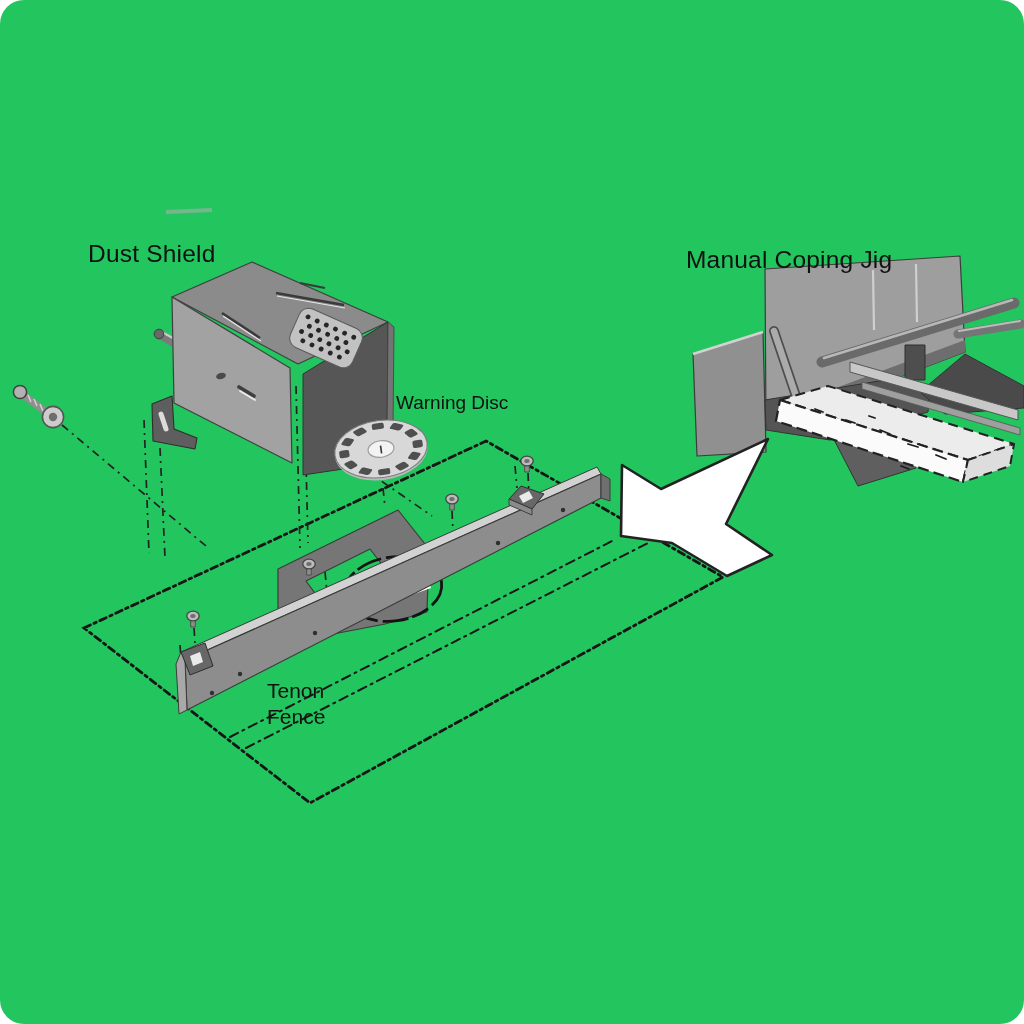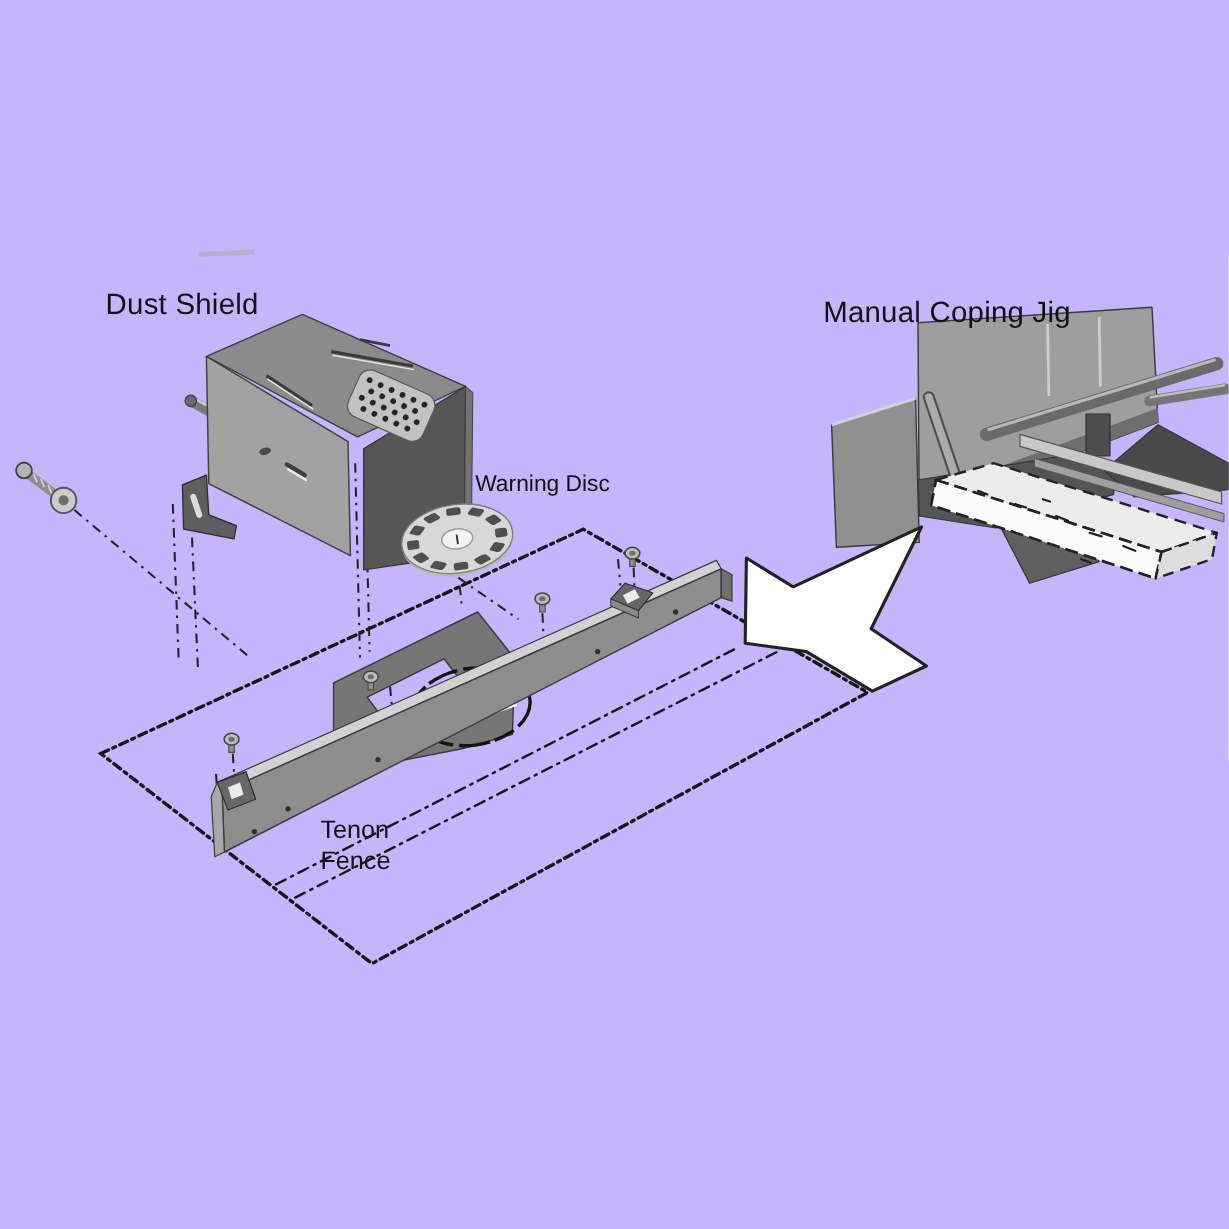--- a/index.html
+++ b/index.html
@@ -1,22 +1,23 @@
 <!DOCTYPE html>
 <html><head>
 <meta charset="utf-8">
 <style>
   html, body { margin: 0; padding: 0; background: #ffffff; }
   .canvas {
     position: relative;
     width: 1024px;
     height: 1024px;
-    background: #c4b5fd;
+    background: #22c55e;
     overflow: hidden;
     font-family: "Liberation Sans", sans-serif;
+    border-radius: 24px;
   }
   svg { position: absolute; top: 0; left: 0; }
   text {
     font-family: "Liberation Sans", sans-serif;
     fill: #111111;
   }
   .lbl-big   { font-size: 24.5px; letter-spacing: 0.2px; }
   .lbl-med   { font-size: 21px; }
   .lbl-small { font-size: 19px; }
 </style>

